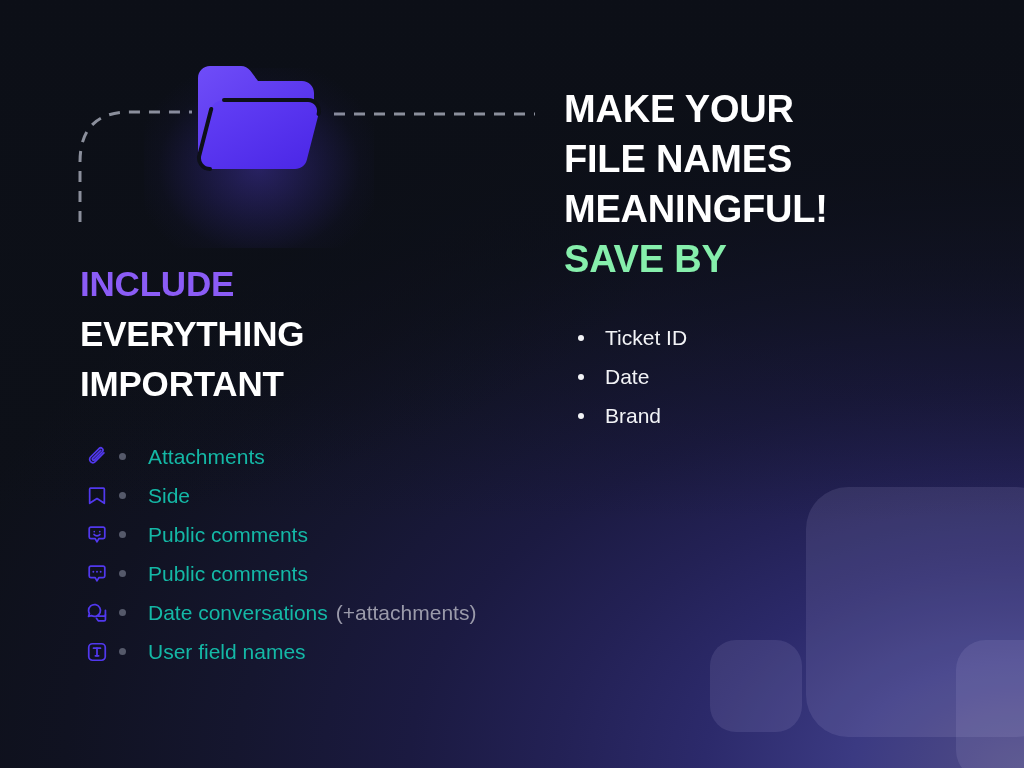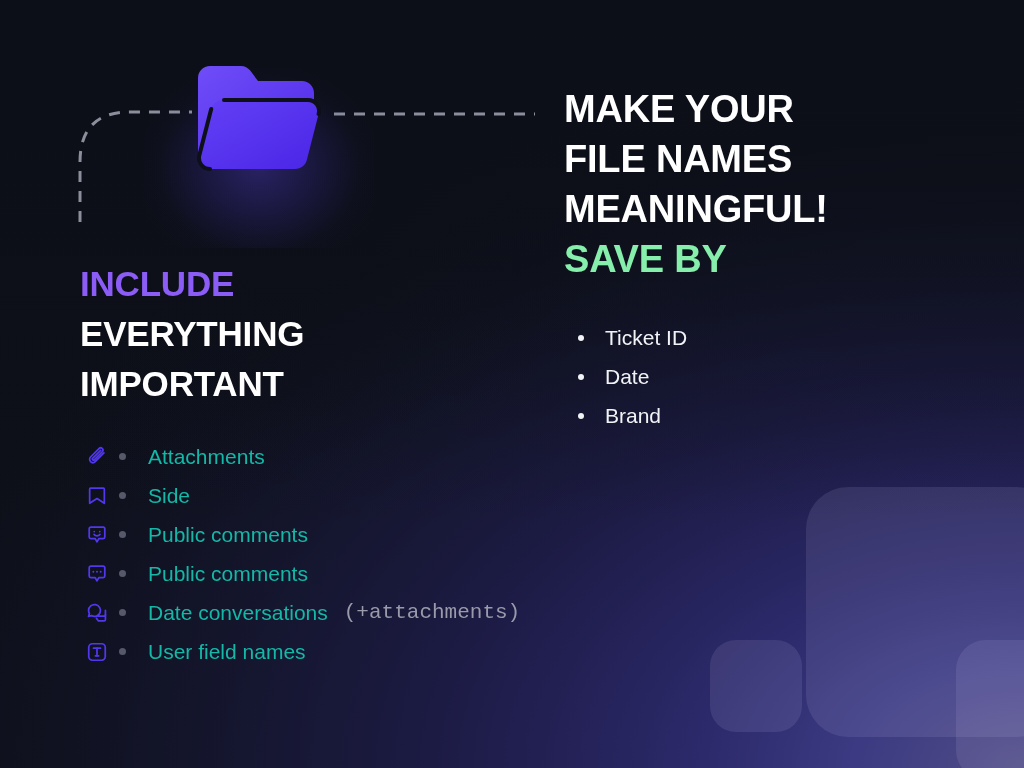--- a/index.html
+++ b/index.html
@@ -147,23 +147,22 @@
     flex: none;
   }
   .li-l .label {
     color: #14b8a6;
     font-size: 21px;
     white-space: nowrap;
   }
   .li-l .muted {
     color: #9a9aaa;
     font-size: 21px;
-    margin-left: 16px;
+    margin-left: 8px;
     white-space: nowrap;
-    font-family: Liberation Mono, monospace;
   }
 </style>
 </head>
 <body>
 
 <div id="canvas">
 
   <div class="bg-base"></div>
   <div class="bg-tint-left"></div>
   <div class="bg-tint-top"></div>

